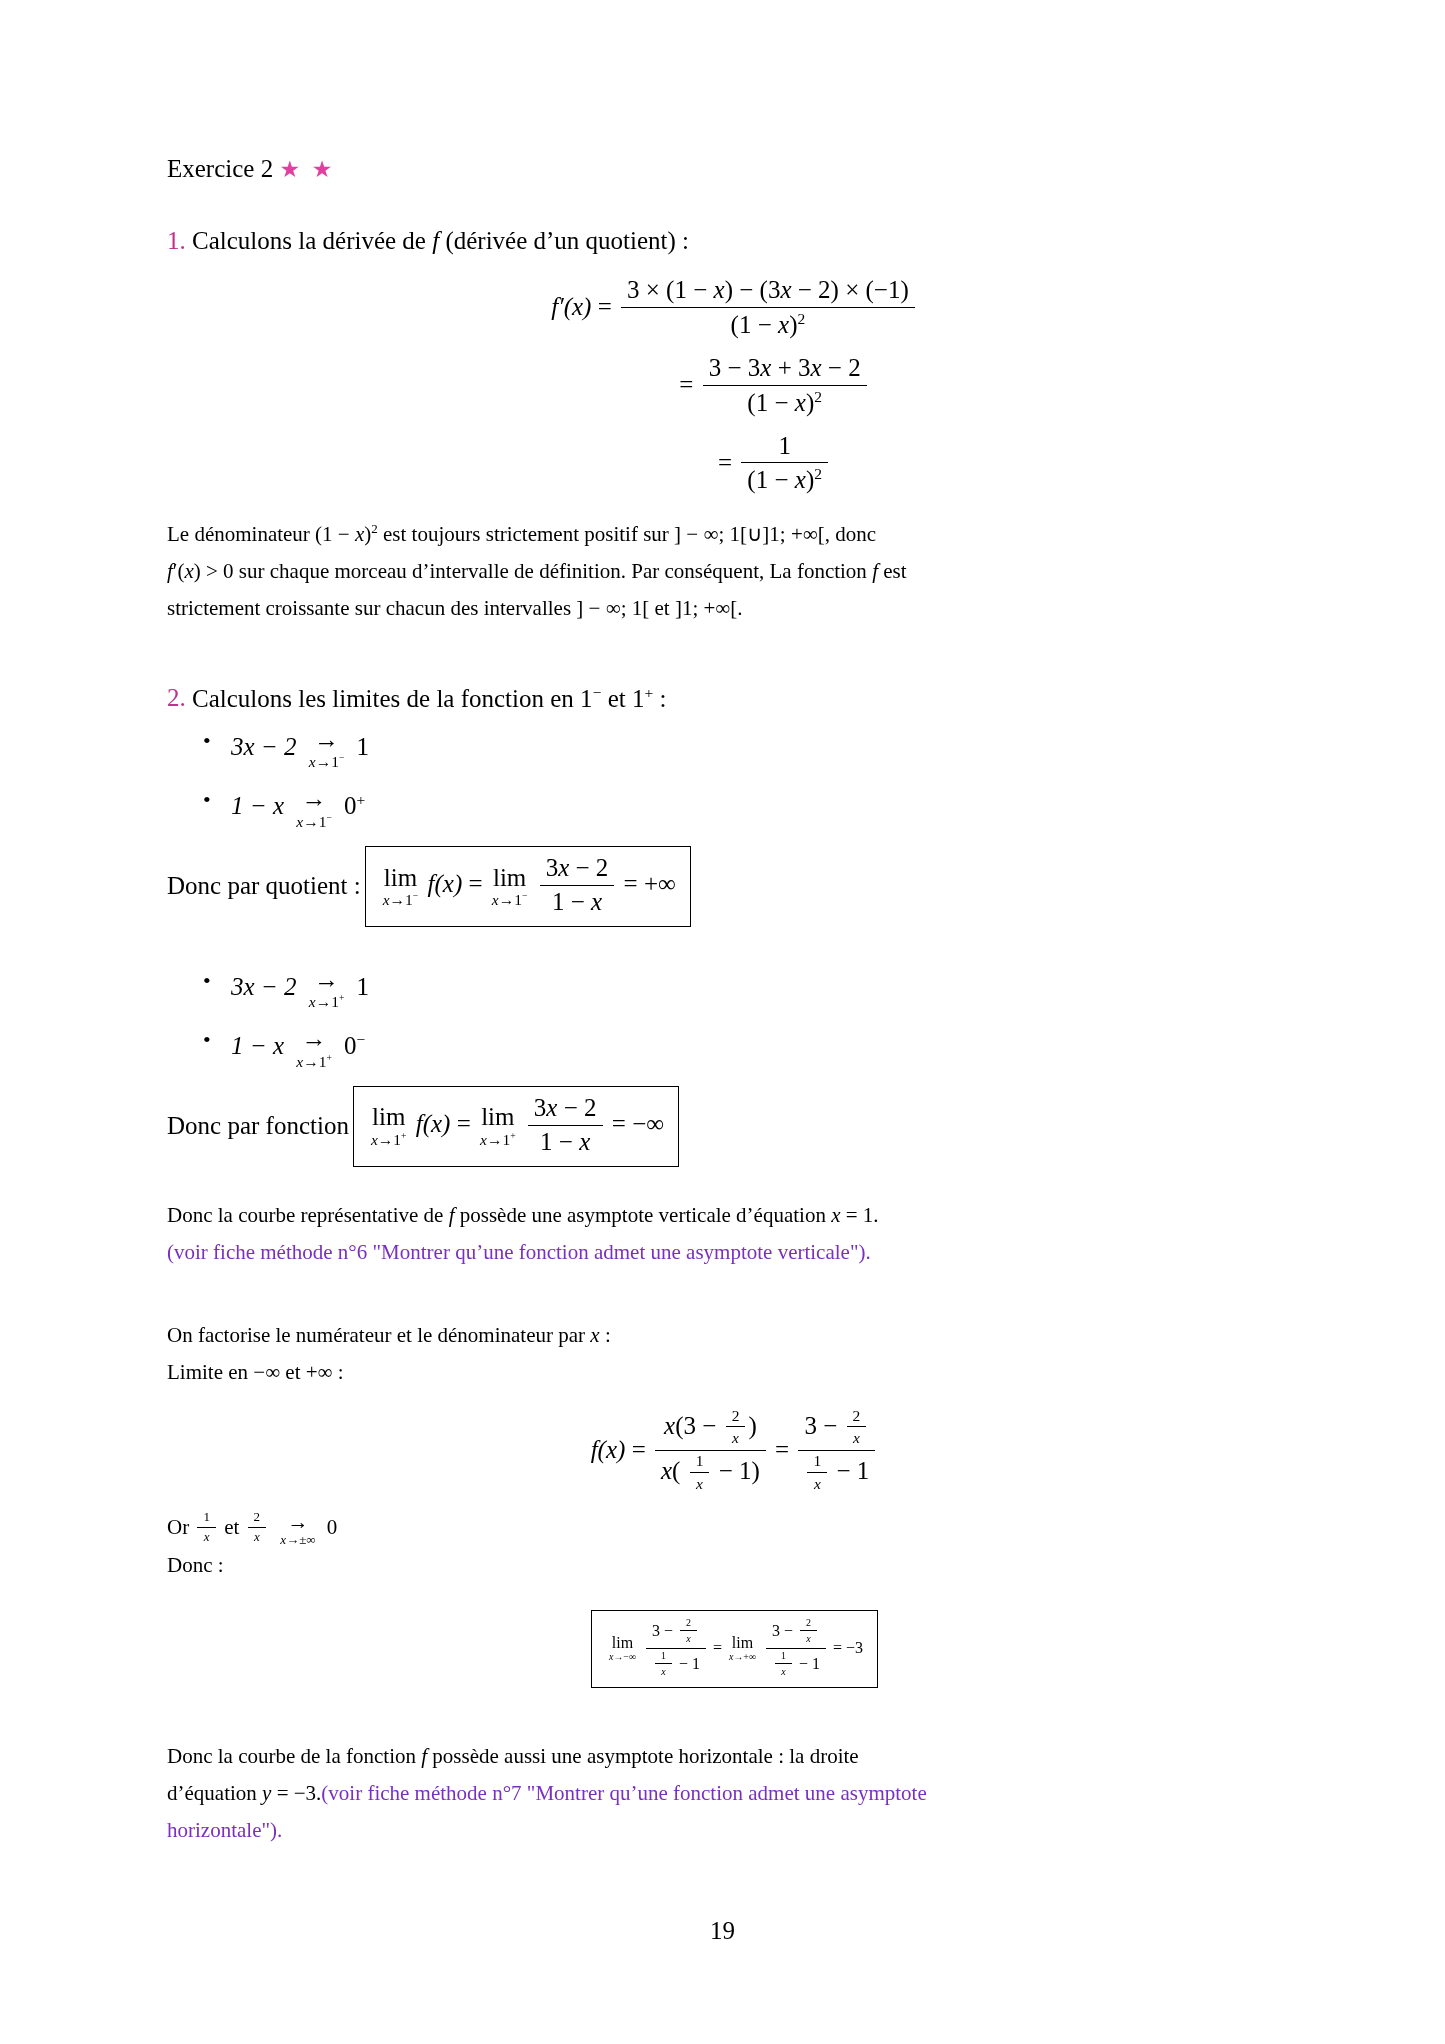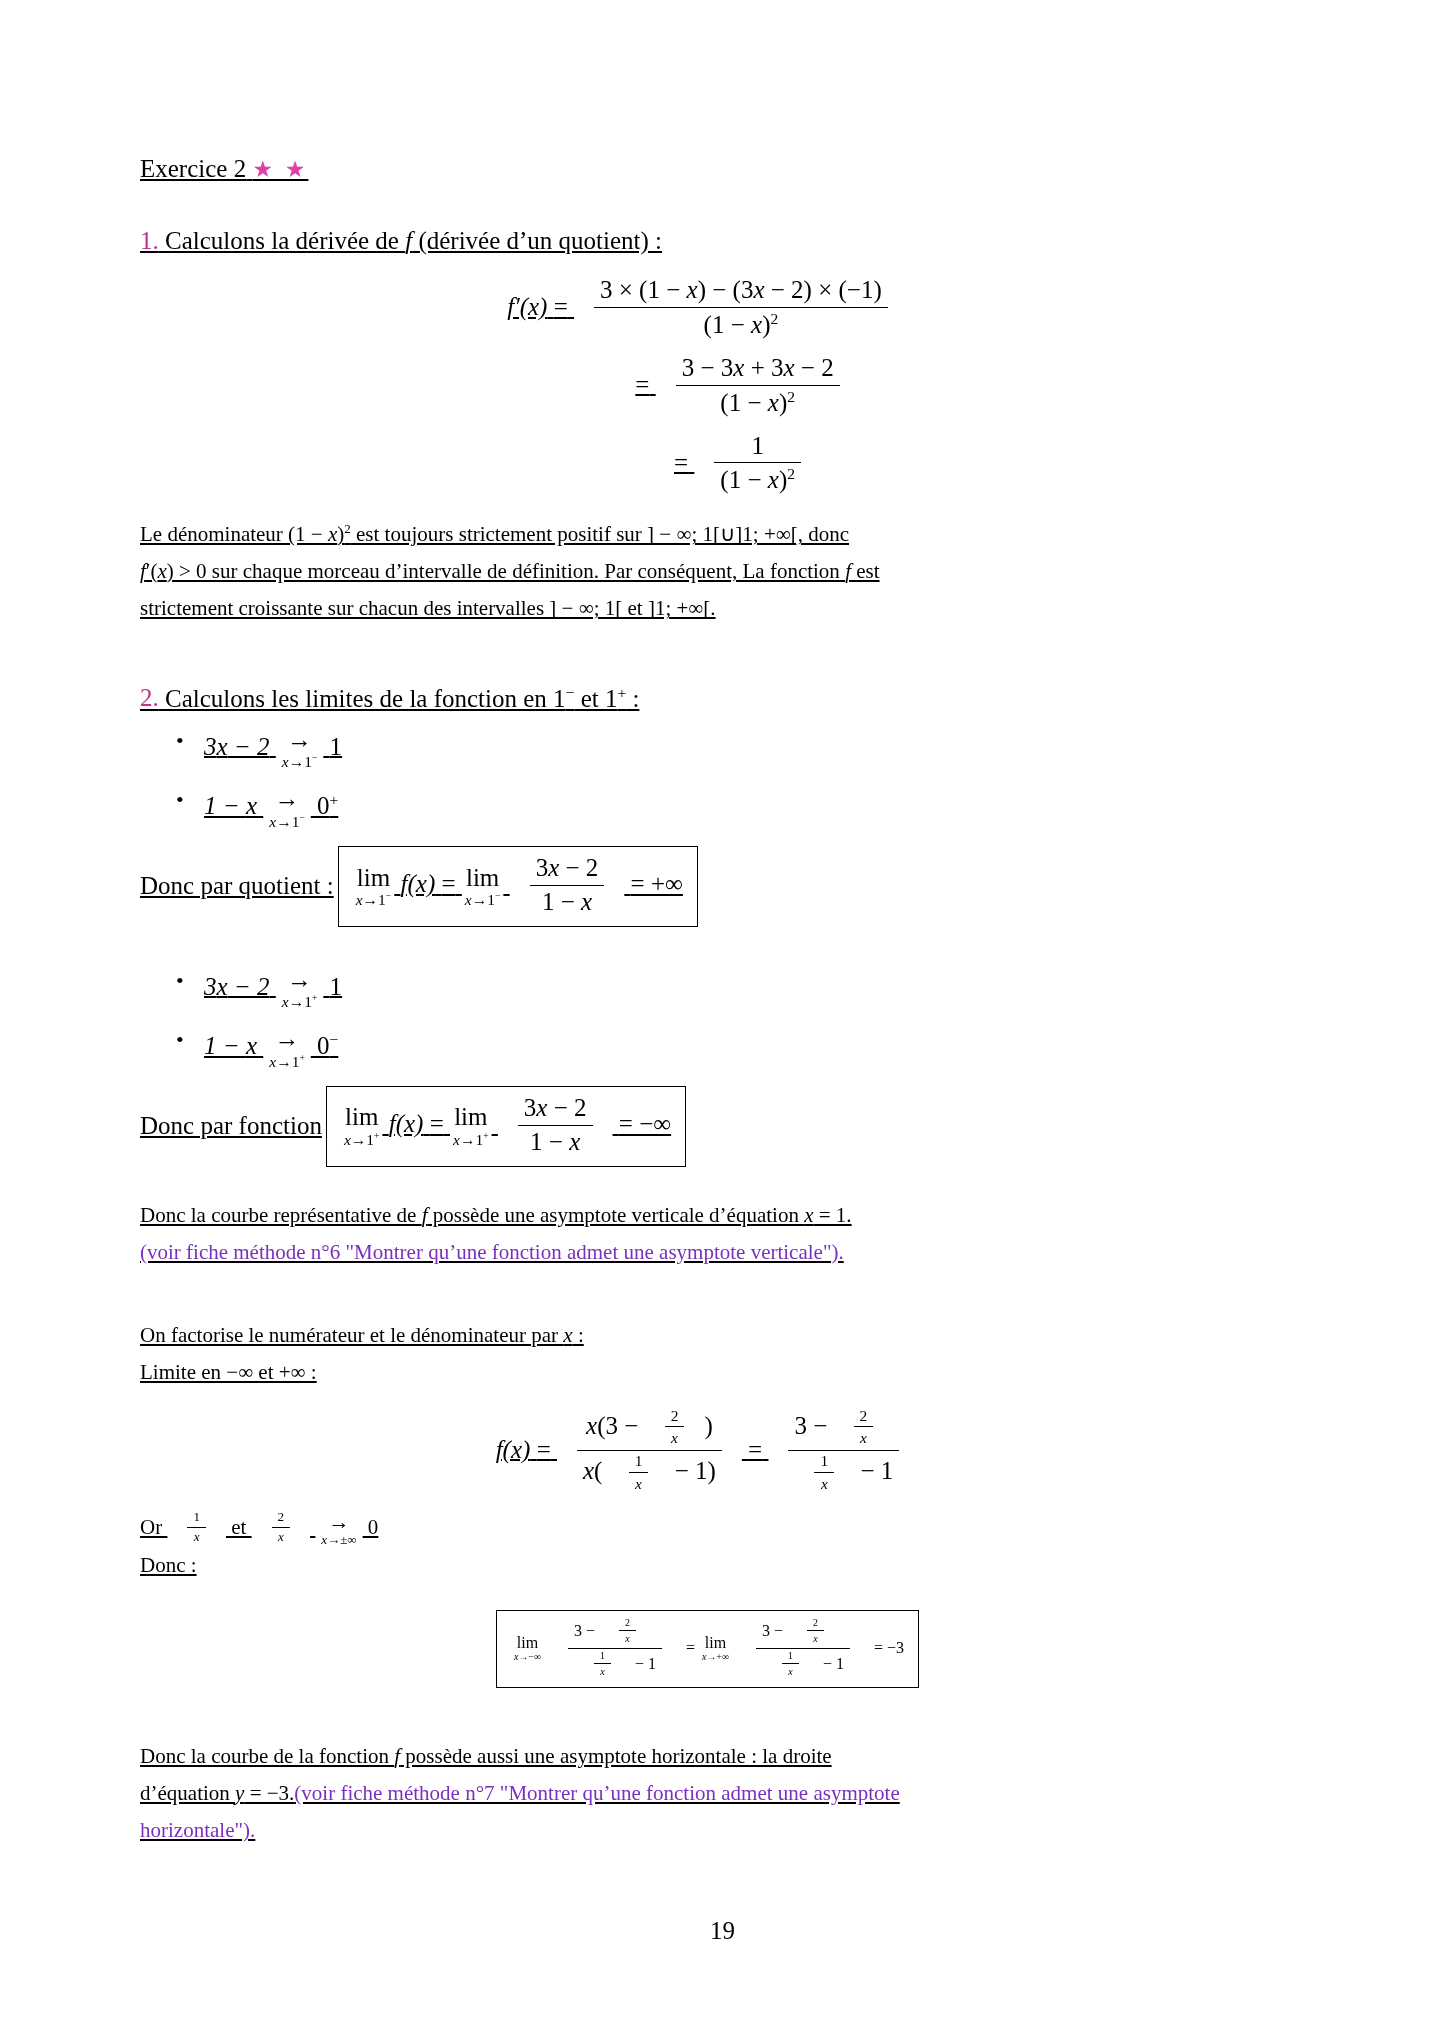--- a/index.html
+++ b/index.html
@@ -17,24 +17,23 @@
   }
   .page {
     position: absolute;
     left: 0; top: 0;
     width: 1445px;
     height: 2044px;
     padding: 0;
   }
   .content {
     position: absolute;
-    left: 140px;
+    left: 167px;
     top: 150px;
     width: 1135px;
-    text-decoration: underline;
   }
   
   .line {
     font-size: 21px;
     line-height: 37px;
     margin: 0;
   }
   .para {
     font-size: 25px;
     line-height: 37px;
@@ -61,21 +60,21 @@
     font-family: "Liberation Serif", serif;
   }
   .math {
     font-style: italic;
   }
   
   .frac {
     display: inline-block;
     vertical-align: middle;
     text-align: center;
-    margin: 0 20px;
+    margin: 0 3px;
     position: relative;
     top: -1px;
   }
   .frac > .n {
     display: block;
     padding: 0 6px 2px 6px;
     border-bottom: 1.3px solid #000;
     line-height: 1.15;
   }
   .frac > .d {

